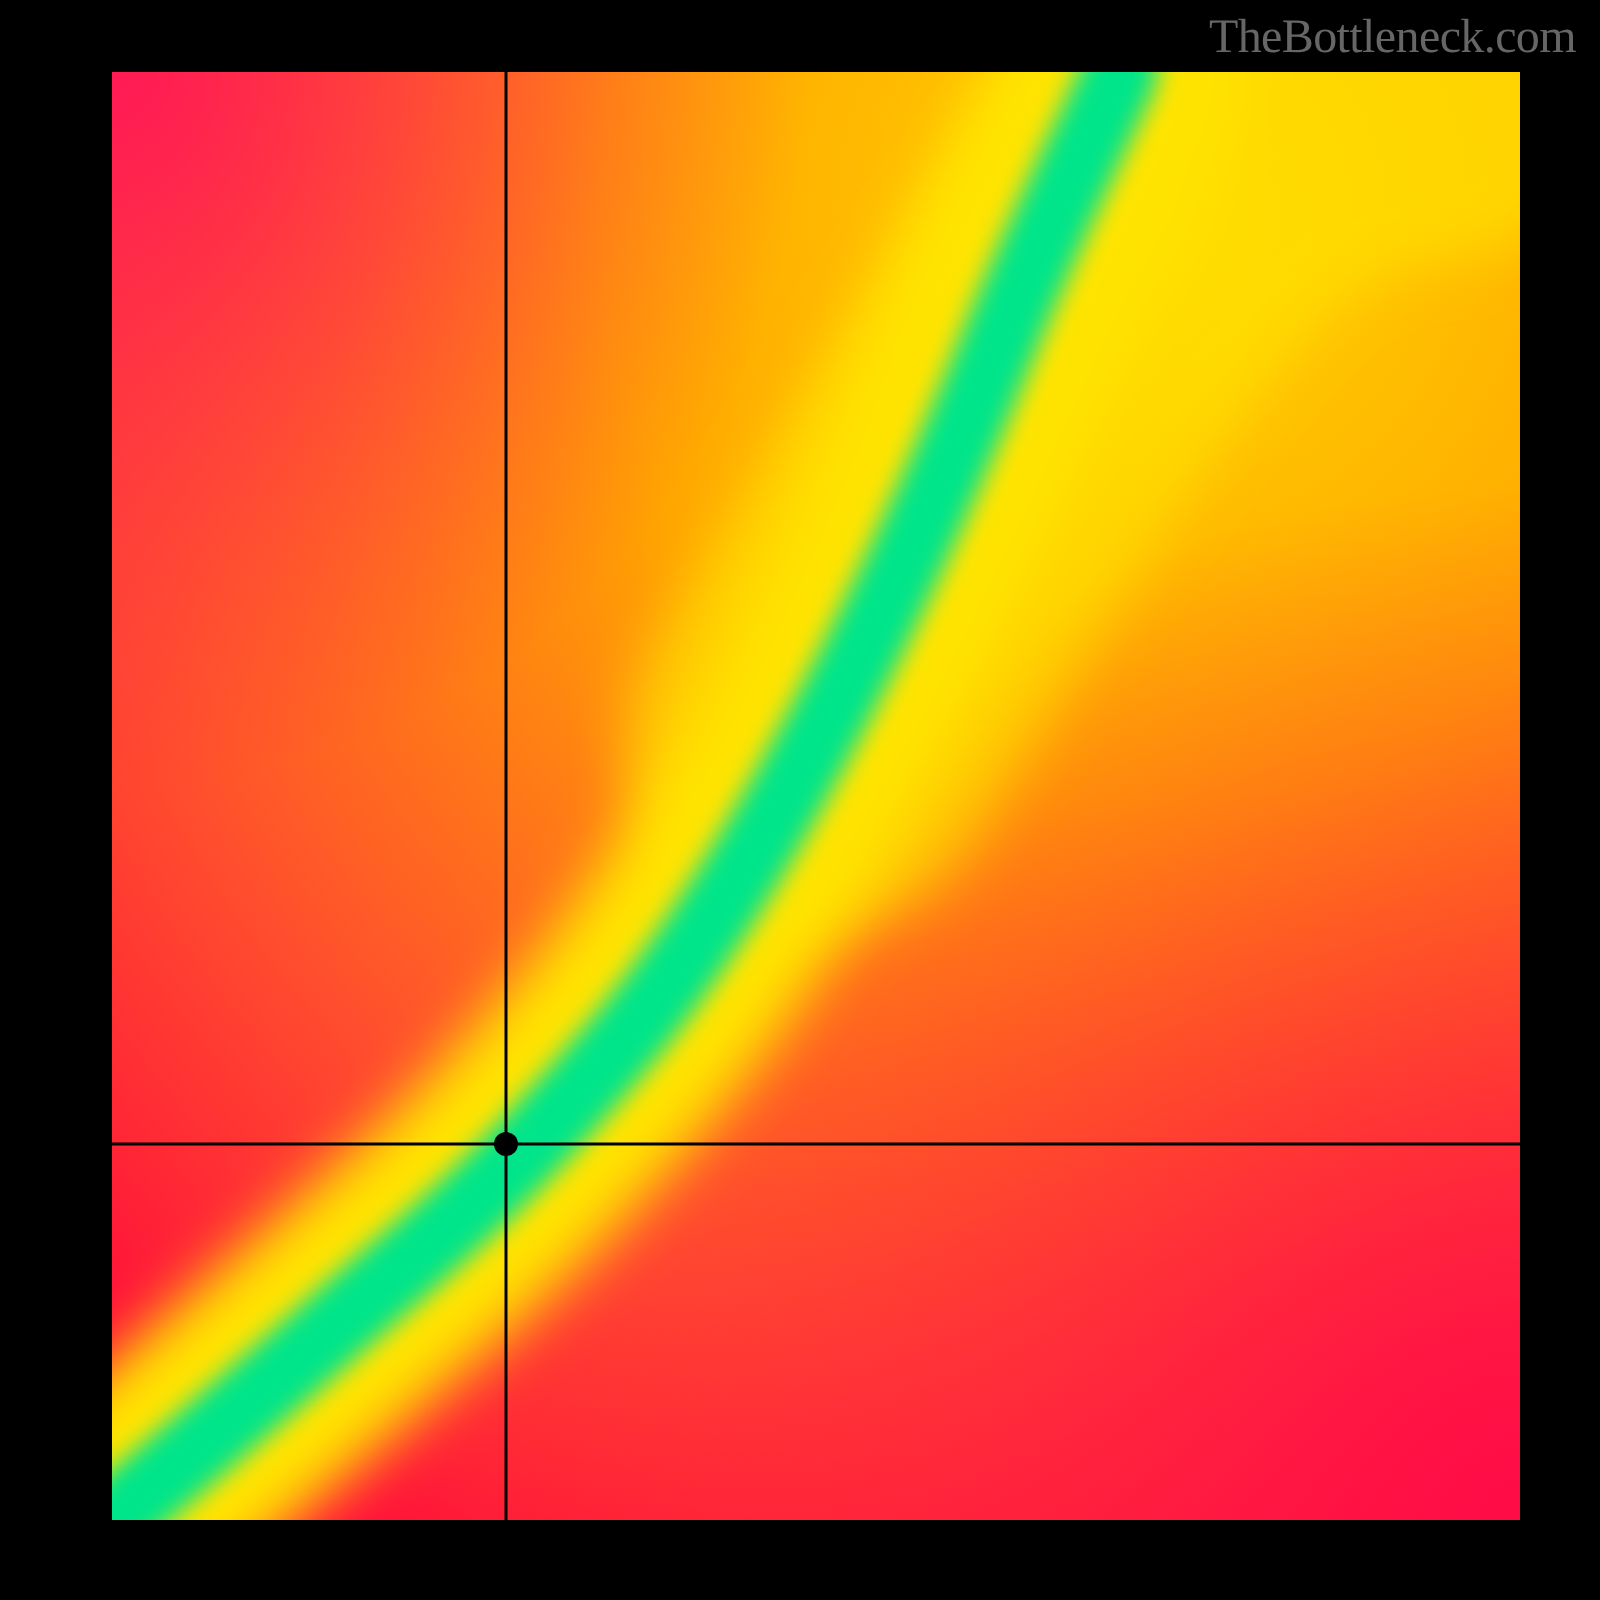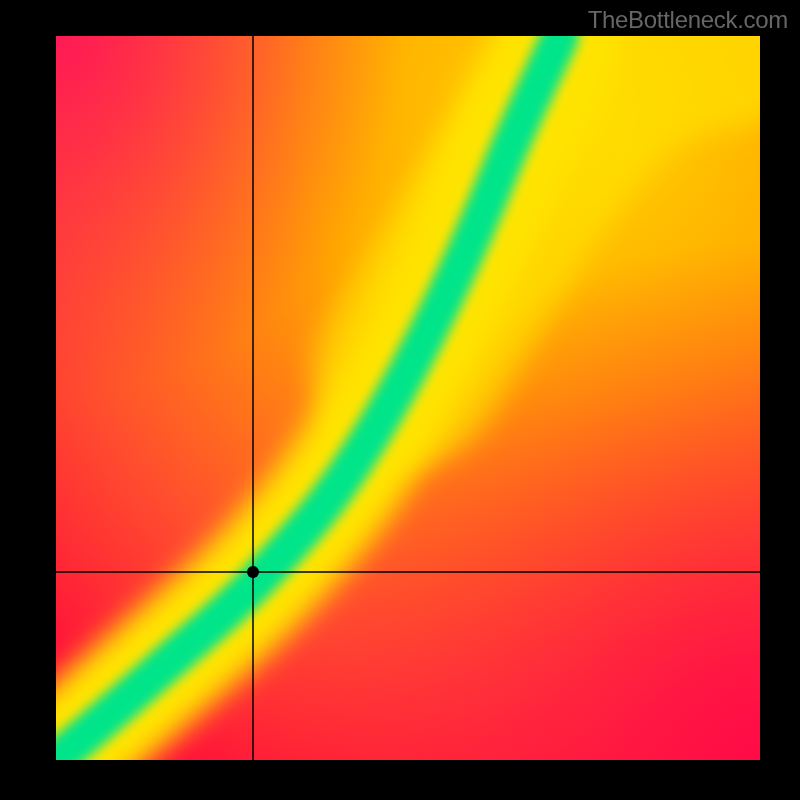--- a/index.html
+++ b/index.html
@@ -18,21 +18,21 @@
   }
   svg {
     display: block;
   }
   .watermark {
     position: absolute;
     top: 6px;
     right: 12px;
     color: #666;
     font-size: 24px;
-    font-family: Liberation Sans, sans-serif;
+    font-family: Liberation Serif, serif;
     letter-spacing: -0.3px;
   }
 </style>
 </head>
 <body>
 
 <div class="container">
   <svg width="800" height="800" viewBox="0 0 800 800">
     <defs>
 

